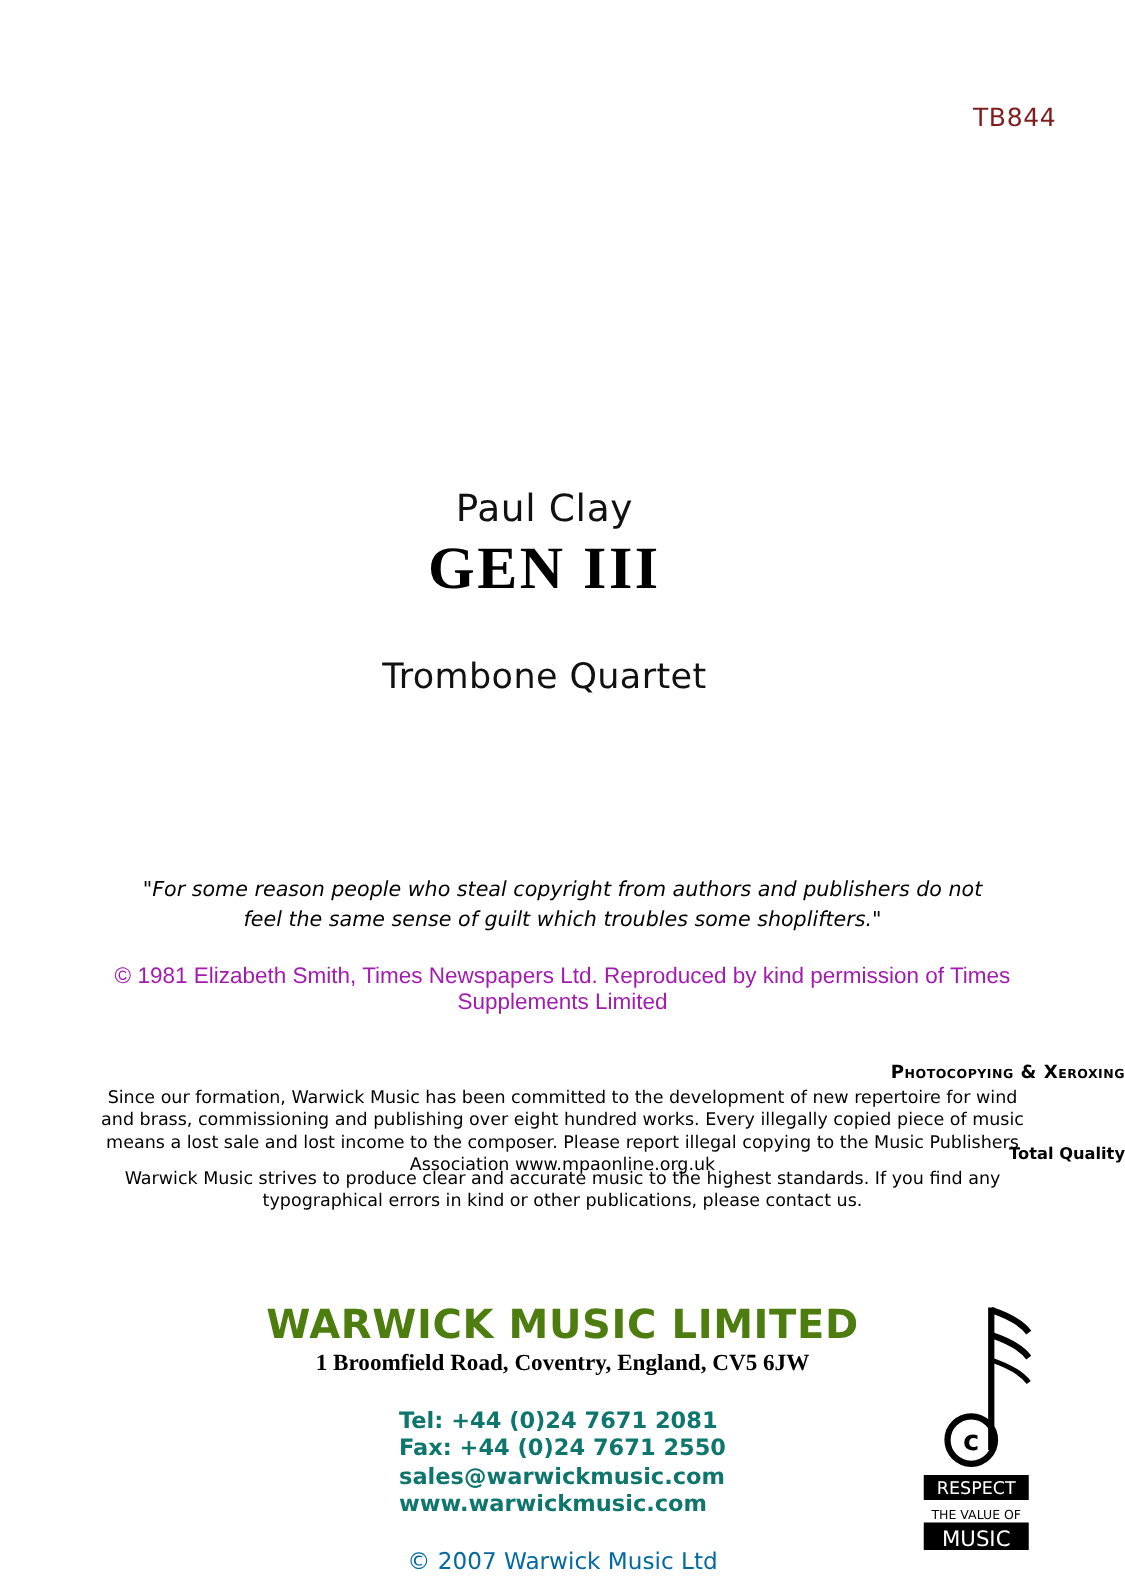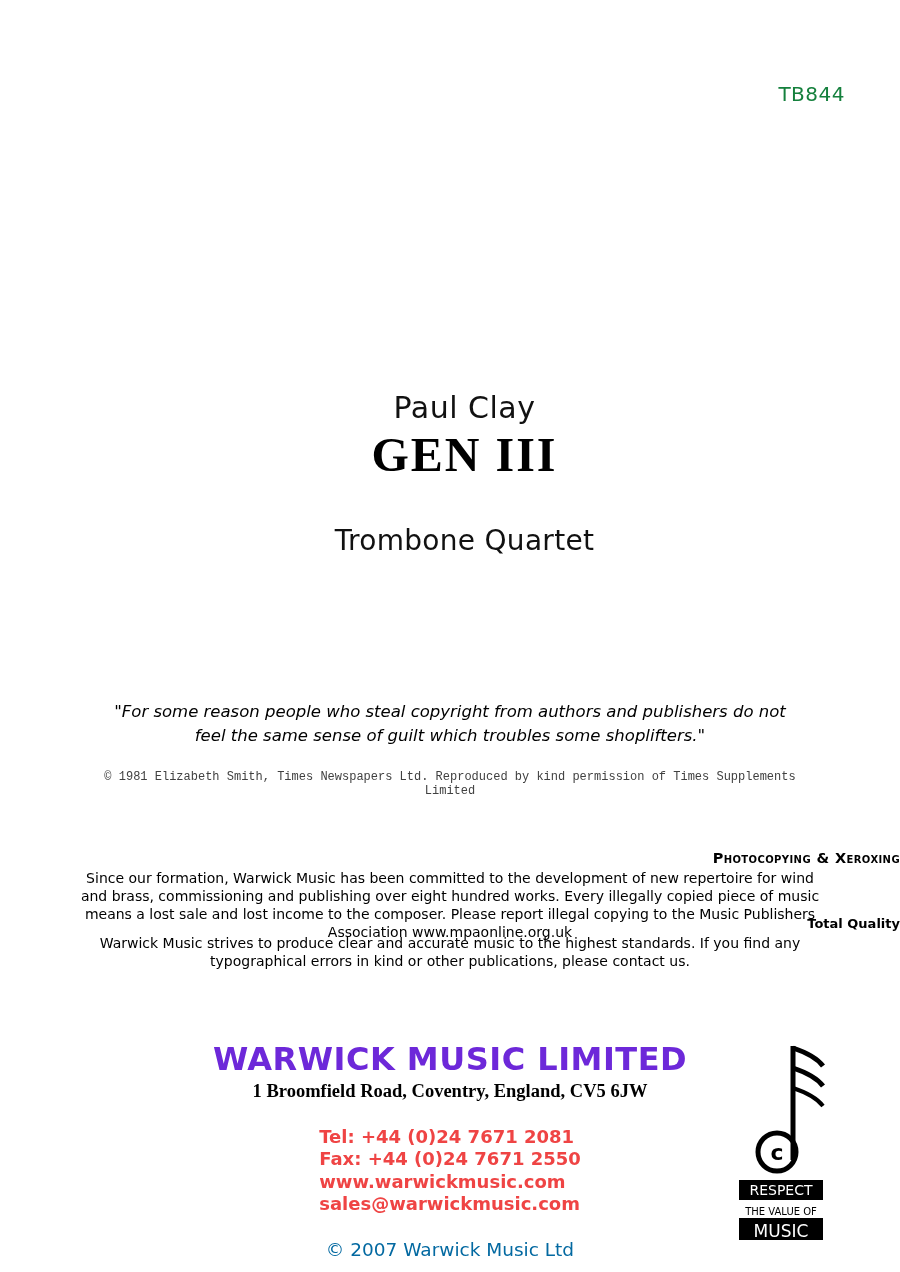--- a/index.html
+++ b/index.html
@@ -23,31 +23,30 @@
   }
 
   
   .cat-number {
     position: absolute;
     top: 82px;
     right: 55px;
     font-family: "DejaVu Sans", sans-serif;
     font-size: 20px;
     letter-spacing: 0.5px;
-    color: #15803d;
+    color: #7f1d1d;
   }
 
   
   .title-block {
     position: absolute;
     top: 392px;
     left: 0;
     width: 871px;
     text-align: center;
-    padding-left: 29px;
   }
   .composer {
     font-family: "DejaVu Sans", sans-serif;
     font-size: 30px;
     letter-spacing: 0.5px;
     line-height: 1.05;
     color: #111;
   }
   .work-title {
     font-family: Liberation Serif, serif;
@@ -76,24 +75,24 @@
   }
   .quote-text {
     font-family: "DejaVu Sans", sans-serif;
     font-style: italic;
     font-size: 16.5px;
     line-height: 1.45;
     color: #000;
     padding: 0 105px;
   }
   .quote-credit {
-    font-family: Liberation Mono, monospace;
-    font-size: 12px;
+    font-family: Liberation Sans, sans-serif;
+    font-size: 18px;
     margin-top: 22px;
-    color: #404040;
+    color: #a21caf;
     padding: 0 80px;
   }
 
   
   .notice-block {
     position: absolute;
     left: 0;
     width: 900px;
     text-align: center;
   }
@@ -128,36 +127,36 @@
     left: 0;
     width: 900px;
     text-align: center;
   }
   .publisher-name {
     font-family: "DejaVu Sans", sans-serif;
     font-weight: bold;
     font-size: 32px;
     font-variant: small-caps;
     letter-spacing: 0.5px;
-    color: #6d28d9;
+    color: #4d7c0f;
   }
   .publisher-address {
     font-family: Liberation Serif, serif;
     font-weight: bold;
     font-size: 18.5px;
     margin-top: 3px;
     color: #000;
   }
   .contact-lines {
     margin-top: 24px;
     font-family: "DejaVu Sans", sans-serif;
     font-weight: bold;
     font-size: 18px;
     line-height: 1.24;
-    color: #ef4444;
+    color: #0f766e;
     display: inline-block;
     text-align: left;
   }
   .contact-lines div { white-space: pre; }
   .copyright-line {
     margin-top: 24px;
     font-family: "DejaVu Sans", sans-serif;
     font-weight: normal;
     font-size: 18.5px;
     color: #0369a1;
@@ -201,22 +200,22 @@
     <div class="notice-body">Warwick Music strives to produce clear and accurate music to the highest standards. If you find any typographical errors in kind or other publications, please contact us.</div>
   </div>
 
   <div class="publisher-block">
     <div class="publisher-name">WARWICK MUSIC LIMITED</div>
     <div class="publisher-address">1 Broomfield Road, Coventry, England, CV5 6JW</div>
 
     <div class="contact-lines">
       <div>Tel: +44 (0)24 7671 2081</div>
       <div>Fax: +44 (0)24 7671 2550</div>
+      <div>sales@warwickmusic.com</div>
       <div>www.warwickmusic.com</div>
-      <div>sales@warwickmusic.com</div>
     </div>
 
     <div class="copyright-line">© 2007 Warwick Music Ltd</div>
   </div>
 
   <div class="respect-logo">
     <svg width="90" height="200" viewBox="0 0 90 200" xmlns="http://www.w3.org/2000/svg">
 
       <g>
         <path d="M58 6 L58 120" stroke="#000" stroke-width="5" fill="none"></path>

